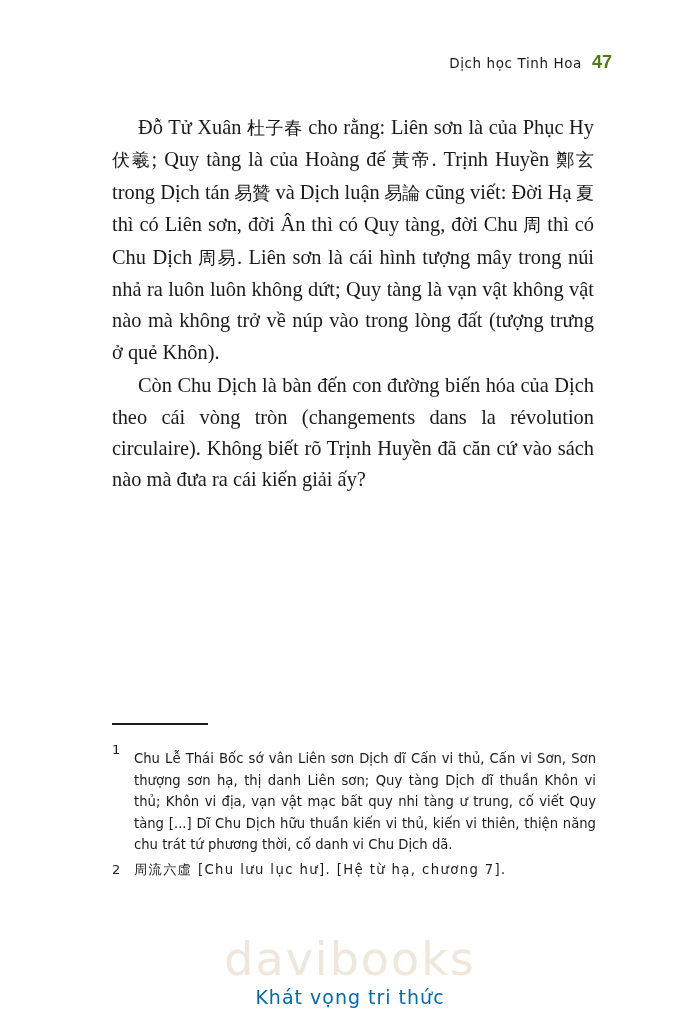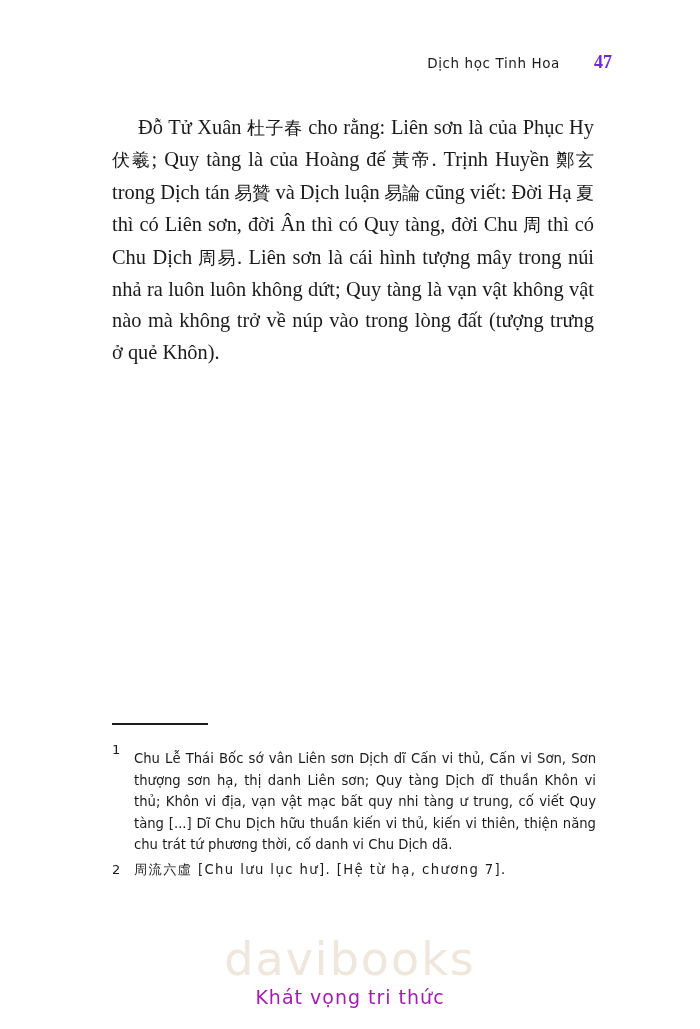--- a/index.html
+++ b/index.html
@@ -20,34 +20,34 @@
     left: 0; top: 0;
     width: 700px;
     height: 1029px;
   }
   .header {
     position: absolute;
     right: 88px;
     top: 52px;
     display: flex;
     align-items: baseline;
-    gap: 34px;
+    gap: 10px;
     white-space: nowrap;
   }
   .header .run-title {
     font-family: "DejaVu Sans", sans-serif;
     font-size: 13.5px;
     letter-spacing: 0.6px;
     color: #1a1a1a;
   }
   .header .folio {
-    font-family: Liberation Serif, serif;
+    font-family: Liberation Sans, sans-serif;
     font-size: 18px;
     font-weight: bold;
-    color: #6d28d9;
+    color: #4d7c0f;
   }
   .body-col {
     position: absolute;
     left: 112px;
     top: 112px;
     width: 482px;
   }
   p.para {
     margin: 0 0 2px 0;
     font-size: 20.4px;
@@ -115,36 +115,37 @@
     font-family: "DejaVu Sans", sans-serif;
     font-size: 46px;
     letter-spacing: 2px;
     color: #efe7dc;
     line-height: 46px;
   }
   .watermark .wm-sub {
     font-family: "DejaVu Sans", sans-serif;
     font-size: 19px;
     letter-spacing: 1px;
-    color: #a21caf;
+    color: #0369a1;
     margin-top: 4px;
   }
 </style>
 </head>
 <body>
 
 <div class="page">
 
   <div class="header">
     <span class="run-title">Dịch học Tinh Hoa</span>
     <span class="folio">47</span>
   </div>
 
   <div class="body-col">
     <p class="para"><span class="it">Đỗ Tử Xuân </span><span class="han">杜子春</span><span> cho rằng: </span><span class="it">Liên sơn</span><span> là của </span><span class="it">Phục Hy</span><span class="han"> 伏羲</span><span>; </span><span class="it">Quy tàng</span><span> là của </span><span class="it">Hoàng đế</span><span class="han"> 黃帝</span><span>. Trịnh Huyền </span><span class="han">鄭玄</span><span> trong </span><span class="it">Dịch tán</span><span class="han"> 易贊</span><span> và </span><span class="it">Dịch luận</span><span class="han"> 易論</span><span> cũng viết: </span><span class="it">Đời Hạ</span><span class="han"> 夏 </span><span class="it">thì có Liên sơn, đời Ân thì có Quy tàng, đời Chu</span><span class="han"> 周 </span><span class="it">thì có Chu Dịch</span><span class="han"> 周易</span><span class="it">. Liên sơn là cái hình tượng mây trong núi nhả ra luôn luôn không dứt; Quy tàng là vạn vật không vật nào mà không trở về núp vào trong lòng đất</span><span> (tượng trưng ở quẻ Khôn).</span></p>
+    <p class="para"><span class="it">Còn Chu Dịch là bàn đến con đường biến hóa của Dịch theo cái vòng tròn</span><span> (changements dans la révolution circulaire). Không biết rõ Trịnh Huyền đã căn cứ vào sách nào mà đưa ra cái kiến giải ấy?</span></p>
   </div>
 
   <div class="footnote-area">
     <div class="fn-rule"></div>
 
     <div class="fn">
       <div class="fn-num">1</div>
       <div class="fn-body">
         <div class="fn-cont">Chu Lễ Thái Bốc sớ vân Liên sơn Dịch dĩ Cấn vi thủ, Cấn vi Sơn, Sơn thượng sơn hạ, thị danh Liên sơn; Quy tàng Dịch dĩ thuần Khôn vi thủ; Khôn vi địa, vạn vật mạc bất quy nhi tàng ư trung, cố viết Quy tàng [...] Dĩ Chu Dịch hữu thuần kiến vi thủ, kiến vi thiên, thiện năng chu trát tứ phương thời, cố danh vi Chu Dịch dã.</div>
       </div>

